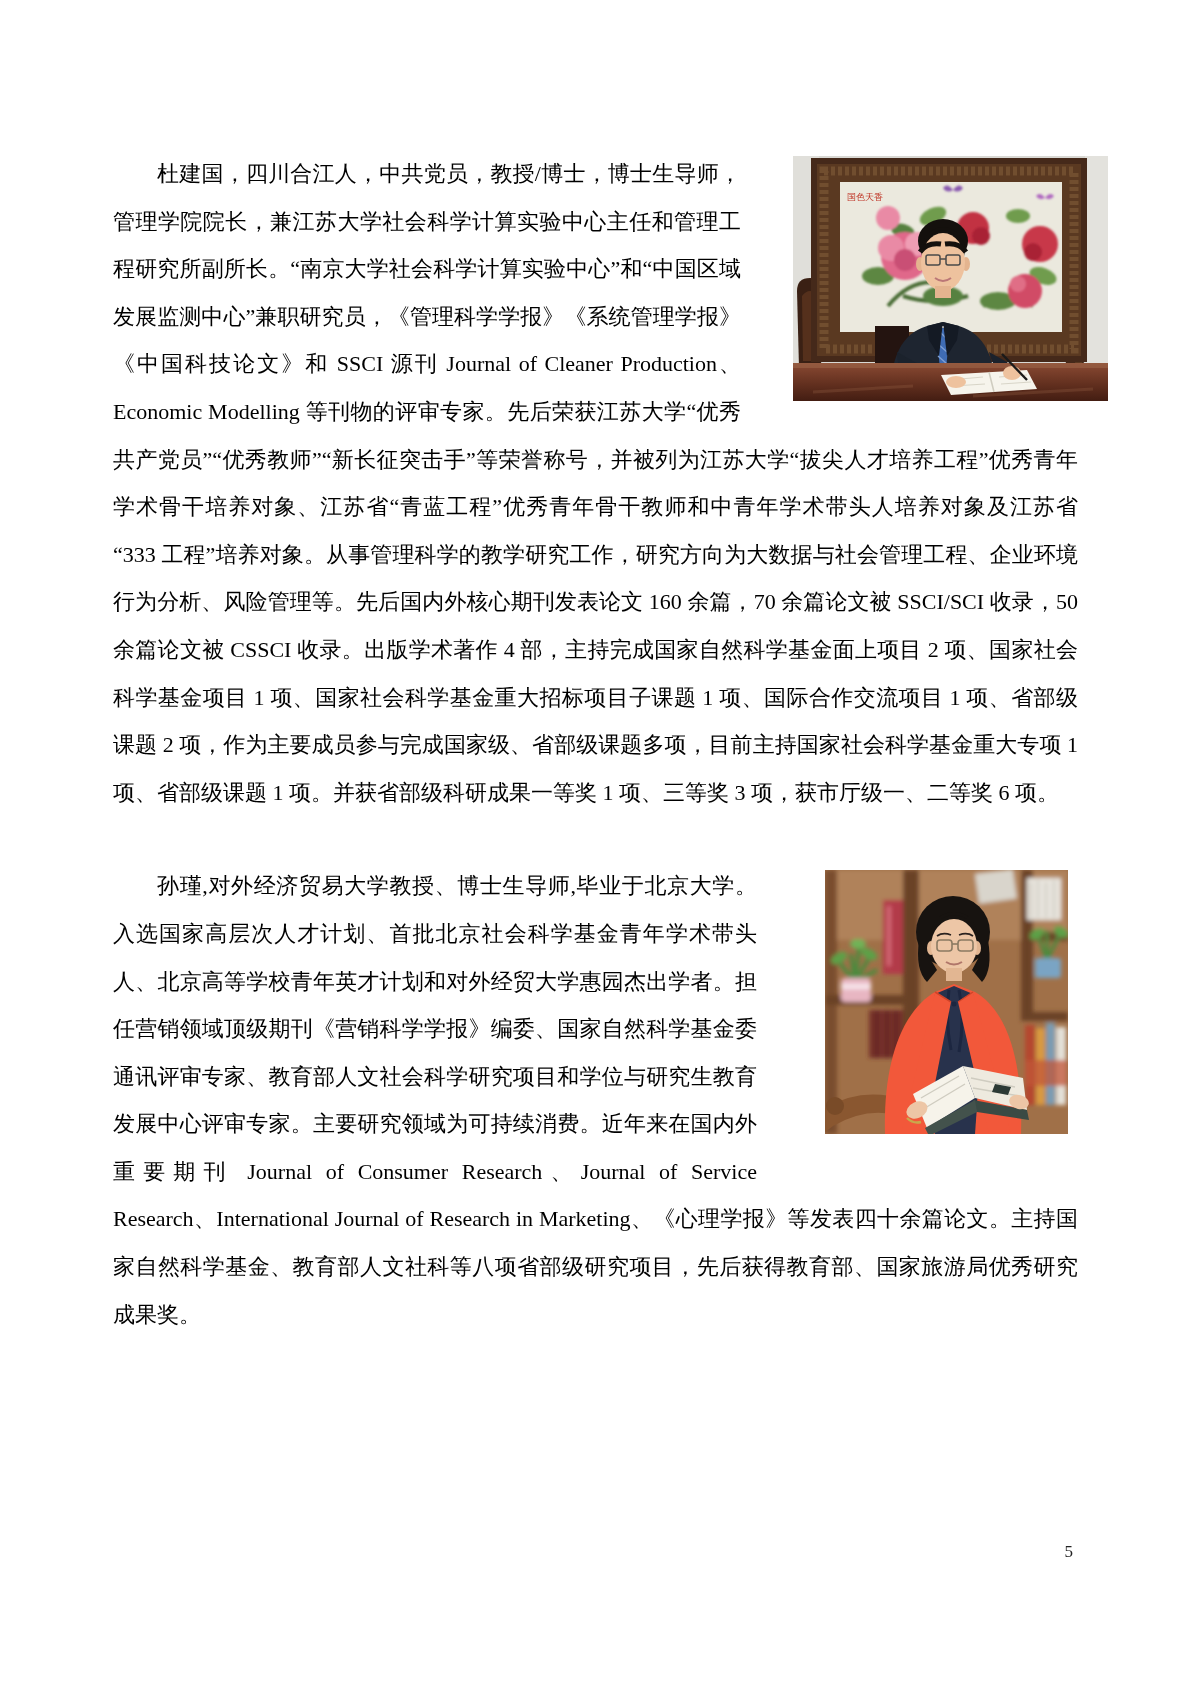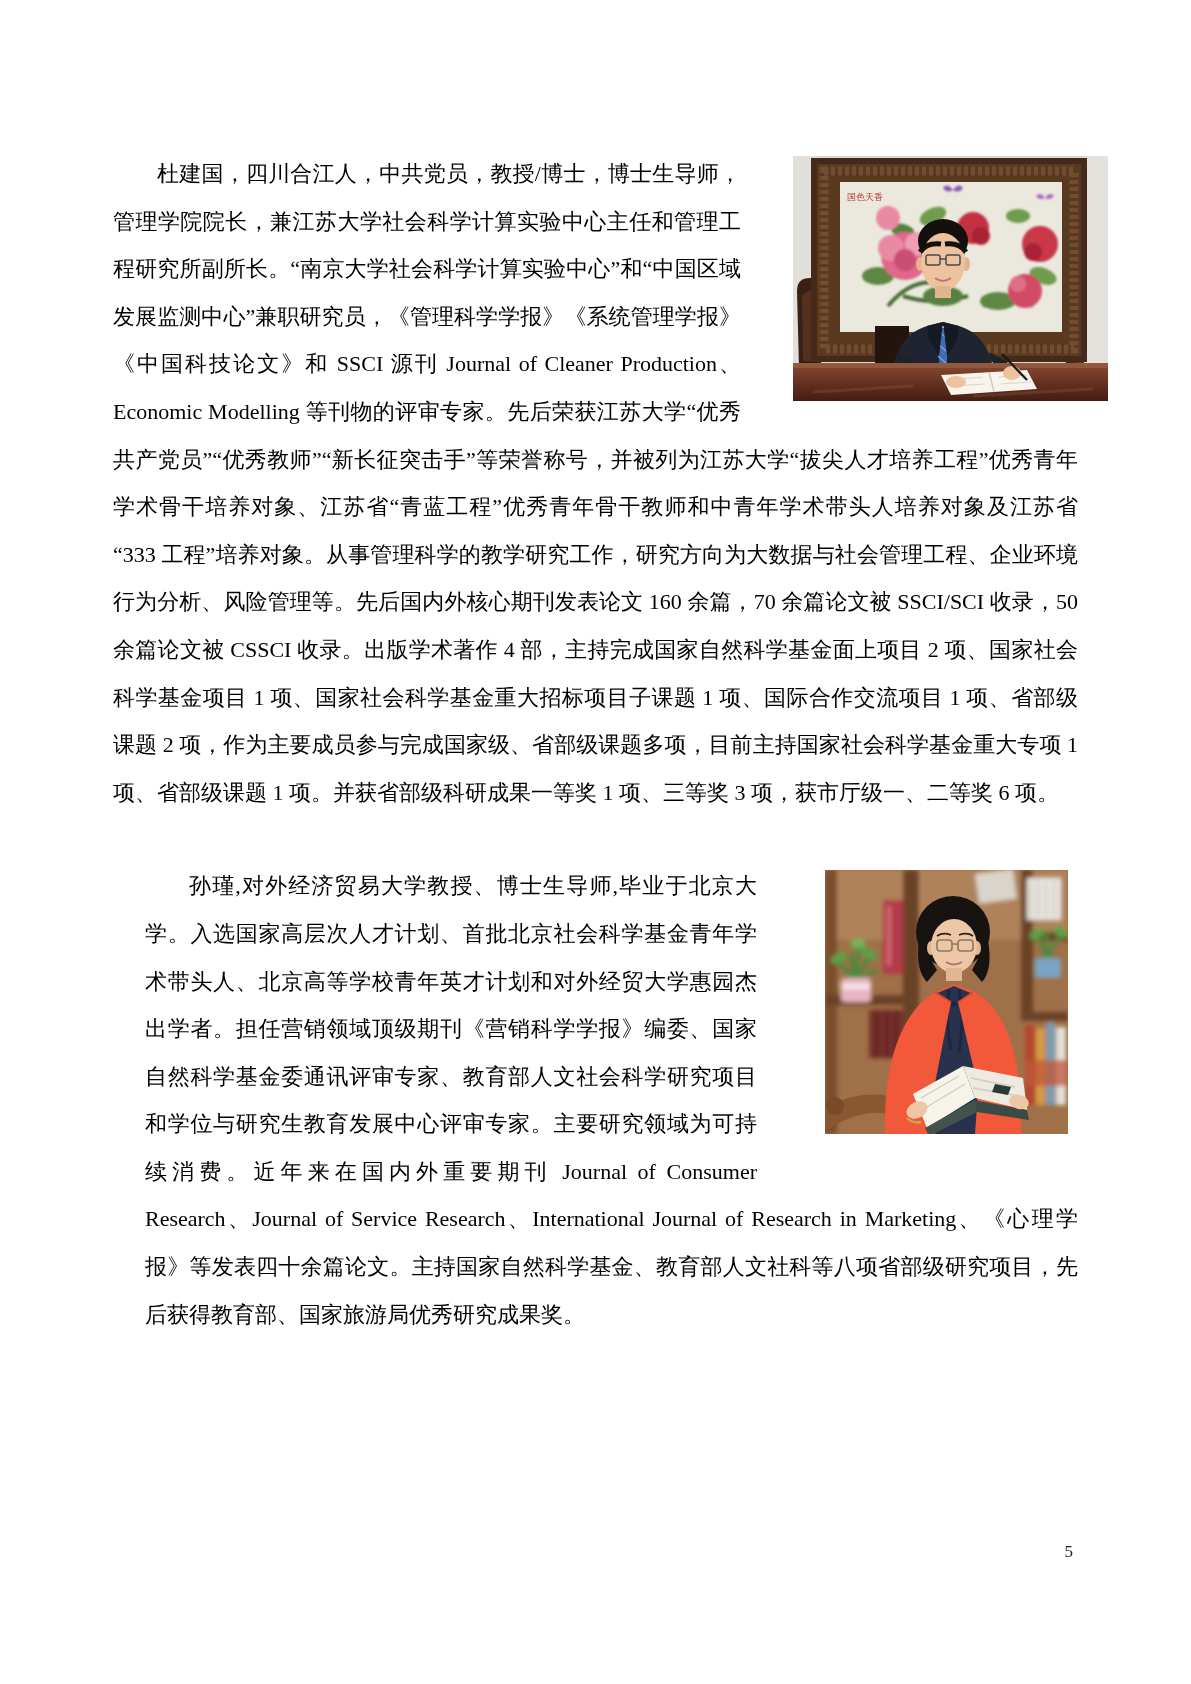--- a/index.html
+++ b/index.html
@@ -17,21 +17,21 @@
     left:113px;right:113px;top:150px;
   }
   p.bio{
     margin:0;
     font-size:22px;
     line-height:47.6px;
     text-align:justify;
     text-indent:44px;
     word-break:break-word;
   }
-  p.bio + p.bio{margin-top:46px;margin-left:32px;}
+  p.bio + p.bio{margin-top:46px;}
   .photo-float{
     float:right;
     display:block;
     shape-margin:0;
   }
   .photo-float svg{display:block;}
   .photo1{
     width:285px;height:245px;
     margin:6px 0 28px 52px;
   }

